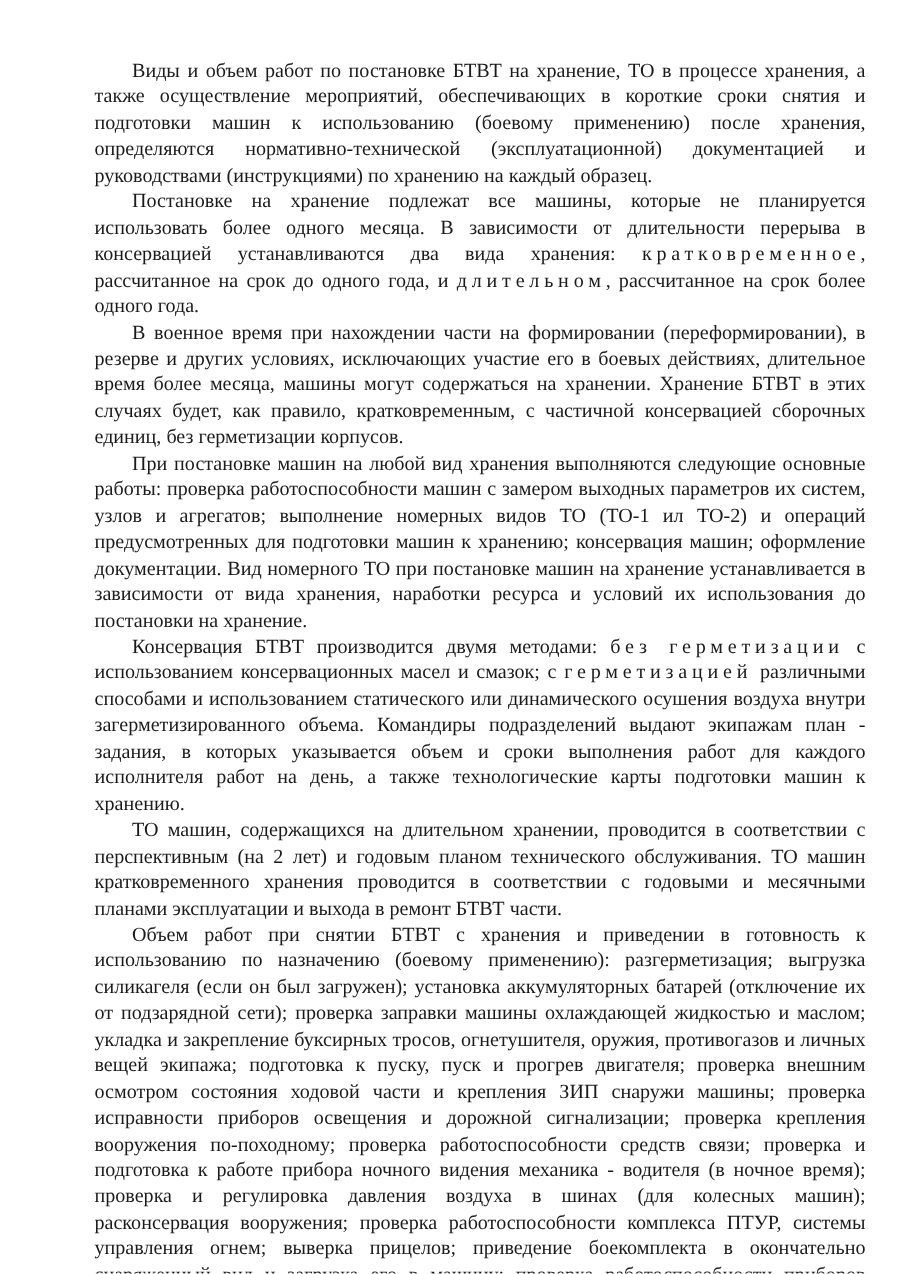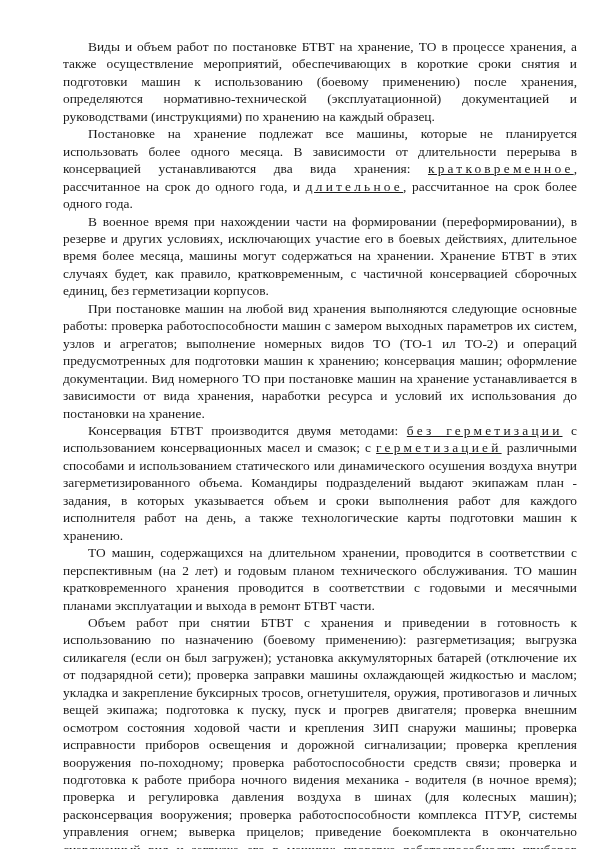--- a/index.html
+++ b/index.html
@@ -4,28 +4,28 @@
 <style>
   html, body { margin: 0; padding: 0; background: #ffffff; }
   body { width: 600px; height: 849px; overflow: hidden; position: relative; }
   .page {
     position: absolute; left: 63px; top: 38px; width: 514px;
     font-family: "Liberation Serif", "DejaVu Serif", serif;
     font-size: 13.4px; line-height: 17.45px; color: #1a1a1a;
     text-align: justify; hyphens: manual;
   }
   .page p { margin: 0; text-indent: 25px; }
-  .sp { letter-spacing: 3.2px; text-decoration: underline; }
+  .sp { letter-spacing: 3.2px; }
   .b { font-weight: normal; }
 </style>
 </head>
 <body>
 
 <div class="page">
   <p>Виды и объем работ по постановке БТВТ на хранение, ТО в процессе хранения, а также осуществление мероприятий, обеспечивающих в короткие сроки снятия и подготовки машин к использованию (боевому применению) после хранения, определяются нормативно-технической (эксплуатационной) документацией и руководствами (инструкциями) по хранению на каждый образец.</p>
-  <p><span>Постановке на хранение подлежат все машины, которые не планируется использовать более одного месяца. В зависимости от длительности перерыва в консервацией устанавливаются два вида хранения: </span><span class="sp">кратковременное</span><span>, рассчитанное на срок до одного года, и </span><span class="sp">длительное</span><span>, рассчитанное на срок более одного года.</span></p>
+  <p><span>Постановке на хранение подлежат все машины, которые не планируется использовать более одного месяца. В зависимости от длительности перерыва в консервацией устанавливаются два вида хранения: </span><span class="sp">кратковременное</span><span>, рассчитанное на срок до одного года, и </span><span class="sp">длительном</span><span>, рассчитанное на срок более одного года.</span></p>
   <p>В военное время при нахождении части на формировании (переформировании), в резерве и других условиях, исключающих участие его в боевых действиях, длительное время более месяца, машины могут содержаться на хранении. Хранение БТВТ в этих случаях будет, как правило, кратковременным, с частичной консервацией сборочных единиц, без герметизации корпусов.</p>
   <p>При постановке машин на любой вид хранения выполняются следующие основные работы: проверка работоспособности машин с замером выходных параметров их систем, узлов и агрегатов; выполнение номерных видов ТО (ТО-1 ил ТО-2) и операций предусмотренных для подготовки машин к хранению; консервация машин; оформление документации. Вид номерного ТО при постановке машин на хранение устанавливается в зависимости от вида хранения, наработки ресурса и условий их использования до постановки на хранение.</p>
   <p><span>Консервация БТВТ производится двумя методами: </span><span class="sp">без герметизации</span><span> с использованием консервационных масел и смазок; с </span><span class="sp">герметизацией</span><span> различными способами и использованием статического или динамического осушения воздуха внутри загерметизированного объема. Командиры подразделений выдают экипажам план - задания, в которых указывается объем и сроки выполнения работ для каждого исполнителя работ на день, а также технологические карты подготовки машин к хранению.</span></p>
   <p>ТО машин, содержащихся на длительном хранении, проводится в соответствии с перспективным (на 2 лет) и годовым планом технического обслуживания. ТО машин кратковременного хранения проводится в соответствии с годовыми и месячными планами эксплуатации и выхода в ремонт БТВТ части.</p>
   <p><span class="b">Объем работ при снятии БТВТ с хранения и приведении в готовность к использованию по назначению (боевому применению):</span><span> разгерметизация; выгрузка силикагеля (если он был загружен); установка аккумуляторных батарей (отключение их от подзарядной сети); проверка заправки машины охлаждающей жидкостью и маслом; укладка и закрепление буксирных тросов, огнетушителя, оружия, противогазов и личных вещей экипажа; подготовка к пуску, пуск и прогрев двигателя; проверка внешним осмотром состояния ходовой части и крепления ЗИП снаружи машины; проверка исправности приборов освещения и дорожной сигнализации; проверка крепления вооружения по-походному; проверка работоспособности средств связи; проверка и подготовка к работе прибора ночного видения механика - водителя (в ночное время); проверка и регулировка давления воздуха в шинах (для колесных машин); расконсервация вооружения; проверка работоспособности комплекса ПТУР, системы управления огнем; выверка прицелов; приведение боекомплекта в окончательно снаряженный вид и загрузка его в машину; проверка работоспособности приборов ночного видения; систем ППО, противоатомной защиты, системы коллективной защиты; дозаправка топливом, маслом и охлаждающей жидкостью; жидкостью бачков систем гидропневмоочистки приборов наблюдения и прицеливания; доукомплектование машины табельным имуществом; проверка работоспособности приводов волноотражательного щитка, заслонок и других механизмов, используемых при движении на плаву и водооткачивающих средств; устранение выявленных отказов и повреждений.</span></p>
 
 </div>
 
 </body></html>

